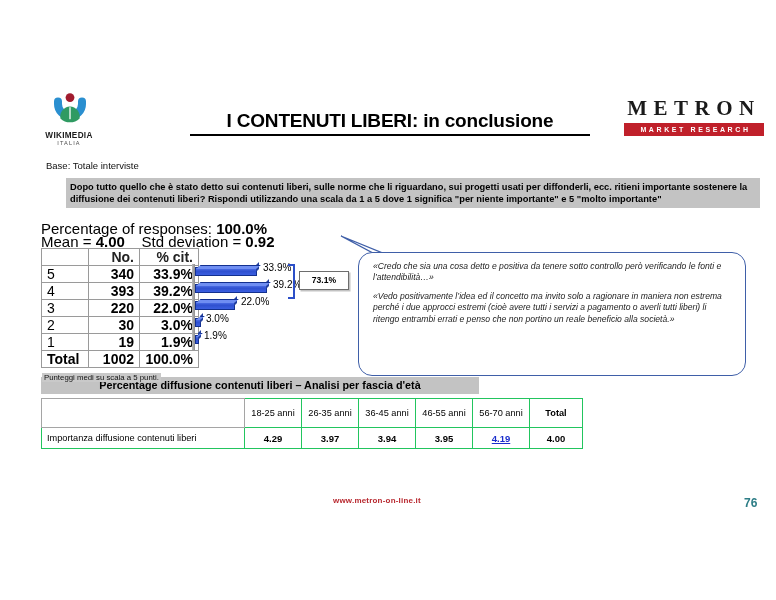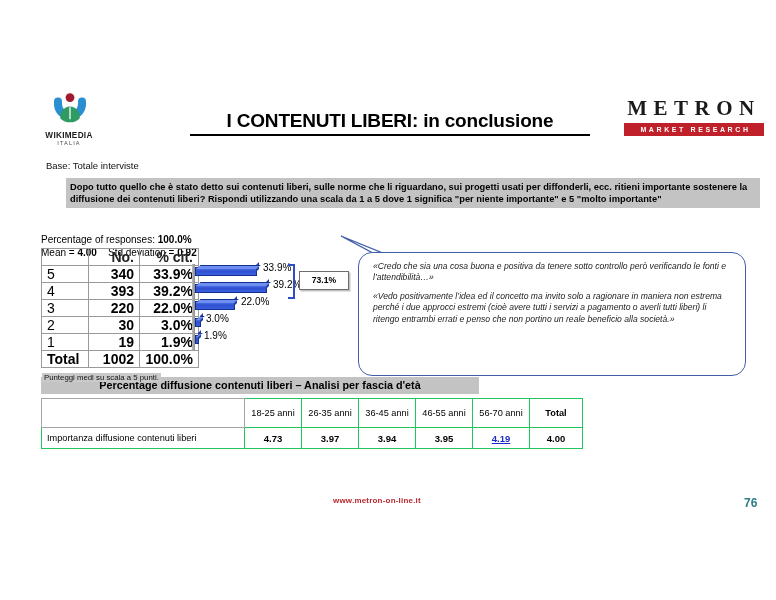--- a/index.html
+++ b/index.html
@@ -114,22 +114,22 @@
     line-height: 12.2px;
     padding: 3px 4px 3px 4px;
     box-sizing: border-box;
     color: #000;
     margin-left: 26px;
   }
 
   
   #stats {
     position: absolute;
-    left: 41px; top: 234px;
-    font-size: 10px;
+    left: 41px; top: 223px;
+    font-size: 15px;
     line-height: 12.5px;
   }
   #stats b { font-weight: bold; }
 
   
   #freq-table {
     position: absolute;
     left: 41px; top: 248px;
     border-collapse: collapse;
     font-size: 14px;
@@ -446,21 +446,21 @@
   </div>
 
   <div id="bracket"></div>
   <div id="callout-net">73.1%</div>
 
   <svg id="quote-tail" viewBox="0 0 52 28">
     <path d="M1 2 L50 22 L46 26 Z" fill="#ffffff" stroke="#3f5fa8" stroke-width="1.3"></path>
   </svg>
 
   <div id="quote-box">
-    <p>«Credo che sia una cosa buona e positiva da tenere sotto controllo però verificando le fonti e l’attendibilità…»</p>
+    <p>«Credo che sia una cosa detto e positiva da tenere sotto controllo però verificando le fonti e l’attendibilità…»</p>
     <p>«Vedo positivamente l’idea ed il concetto ma invito solo a ragionare in maniera non estrema perché i due approcci estremi (cioè avere tutti i servizi a pagamento o averli tutti liberi) li ritengo entrambi errati e penso che non portino un reale beneficio alla società.»</p>
   </div>
 
   <div id="note-punteggi">Punteggi medi su scala a 5 punti.</div>
 
   <div id="age-header">Percentage diffusione contenuti liberi – Analisi per fascia d'età</div>
 
   <table id="age-table">
     <thead>
       <tr>
@@ -469,21 +469,21 @@
         <td class="hdr">26-35 anni</td>
         <td class="hdr">36-45 anni</td>
         <td class="hdr">46-55 anni</td>
         <td class="hdr">56-70 anni</td>
         <td class="hdr hdr-total">Total</td>
       </tr>
     </thead>
     <tbody>
       <tr>
         <td class="rowlab">Importanza diffusione contenuti liberi</td>
-        <td class="val">4.73</td>
+        <td class="val">4.29</td>
         <td class="val">3.97</td>
         <td class="val">3.94</td>
         <td class="val">3.95</td>
         <td class="val hl">4.19</td>
         <td class="val-total">4.00</td>
       </tr>
     </tbody>
   </table>
 
   <div id="footer-url">www.metron-on-line.it</div>

